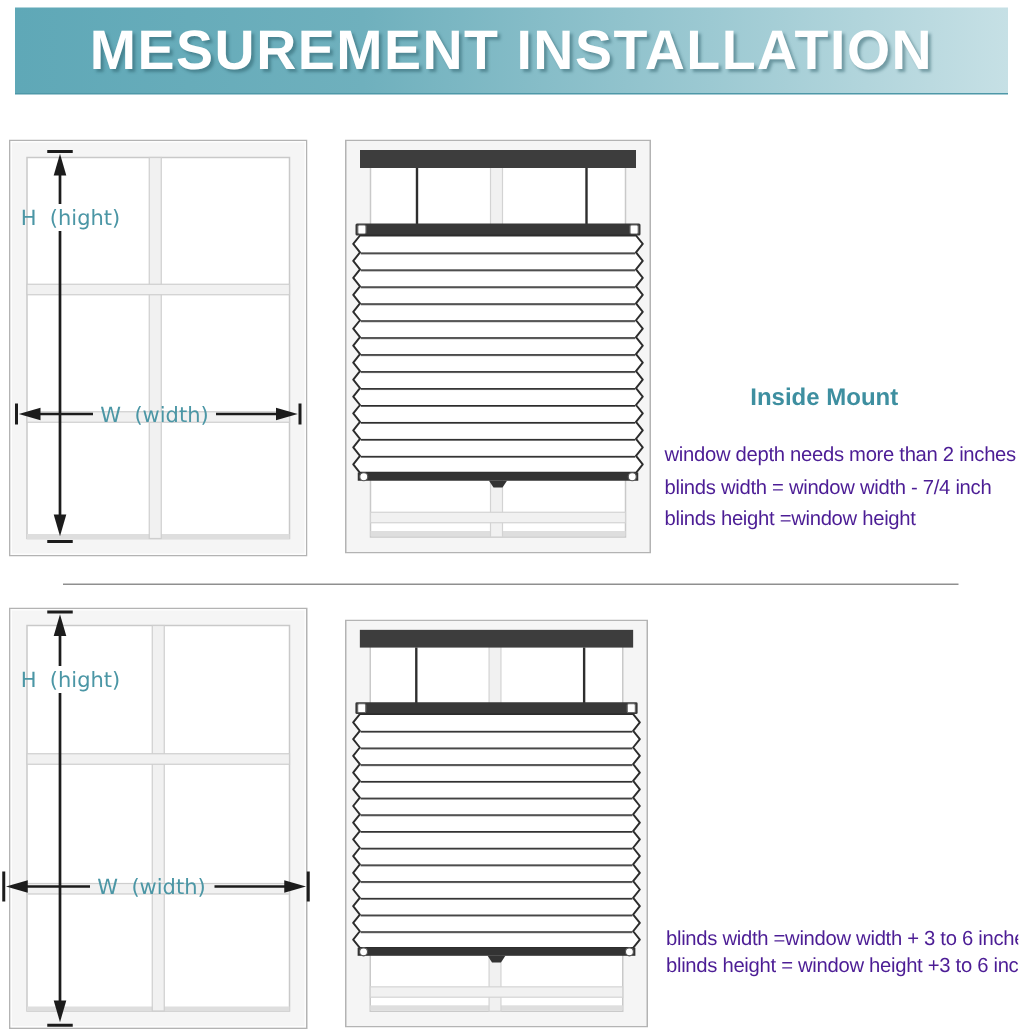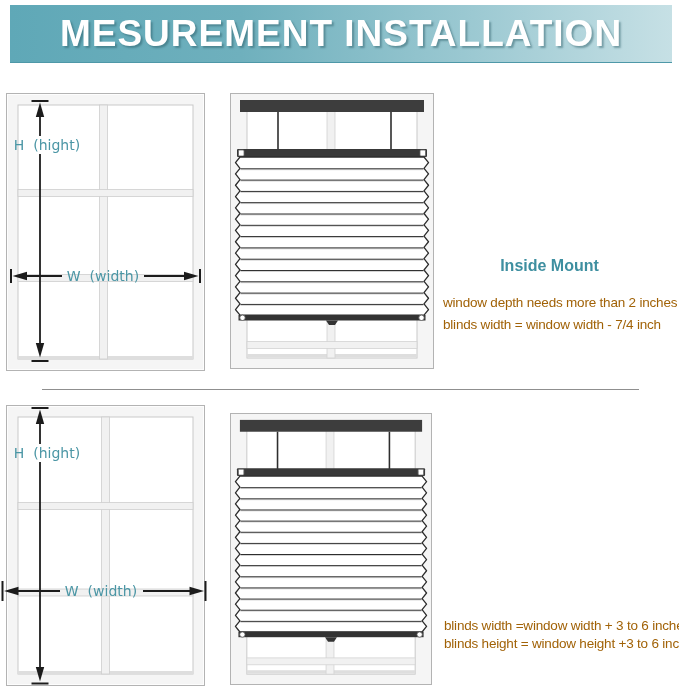--- a/index.html
+++ b/index.html
@@ -26,21 +26,21 @@
   #win-blinds-bot  {left:230px;top:413px; width:202px;height:272px;}
 
   svg text.tlabel{font-family:"DejaVu Sans","Liberation Sans",sans-serif;
                   font-size:14px;fill:#4b96a5;white-space:pre;}
 
   
   .mount-heading{position:absolute;width:235px;text-align:center;
                  color:#3e8fa0;font-size:16px;font-weight:bold;white-space:nowrap;}
   #inside-heading{left:432px;top:257px;}
   #outside-heading{left:435px;top:581px;}
-  .mount-lines{position:absolute;color:#a16207;font-size:13.5px;letter-spacing:-0.2px;
+  .mount-lines{position:absolute;color:#4c1d95;font-size:13.5px;letter-spacing:-0.2px;
                white-space:nowrap;}
   #inside-lines{left:443px;top:292px;line-height:21.6px;}
   #outside-lines{left:444px;top:617px;line-height:17.6px;}
 </style>
 </head>
 <body>
 
 <div class="canvas">
 
   <div class="banner">
@@ -97,20 +97,21 @@
     <rect x="8.5" y="222" width="187" height="5.5" fill="#333333"></rect>
     <circle cx="12.5" cy="224.8" r="2.7" fill="#ffffff" stroke="#555" stroke-width="0.8"></circle>
     <circle cx="191.5" cy="224.8" r="2.7" fill="#ffffff" stroke="#555" stroke-width="0.8"></circle>
     <path d="M96,227.5 h12 l-3,4.5 h-6 Z" fill="#333333"></path>
   </svg>
 
   <div id="inside-heading" class="mount-heading">Inside Mount</div>
   <div id="inside-lines" class="mount-lines">
     <div>window depth needs more than 2 inches</div>
     <div>blinds width = window width - 7/4 inch</div>
+    <div>blinds height =window height</div>
   </div>
 
   <div class="divider"></div>
 
   <svg id="win-plain-bot" class="svgbox" viewBox="0 0 206 281">
     <rect x="5.5" y="0.5" width="198" height="280" fill="#f5f5f5" stroke="#b3b3b3"></rect>
     <rect x="6.5" y="1.5" width="196" height="278" fill="none" stroke="#ffffff" opacity="0.8"></rect>
     <rect x="17" y="12" width="175" height="257" fill="#ffffff" stroke="#c9c9c9"></rect>
     <rect x="17" y="266" width="175" height="3" fill="#dedede"></rect>
     <rect x="100.5" y="12" width="8" height="257" fill="#f1f1f1" stroke="#cecece" stroke-width="0.8"></rect>

